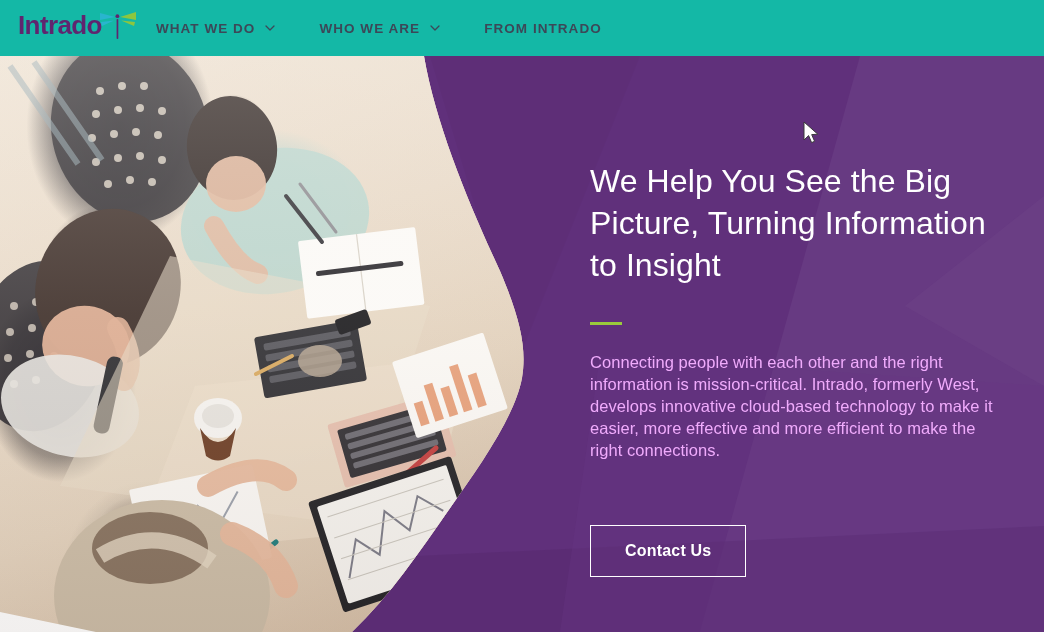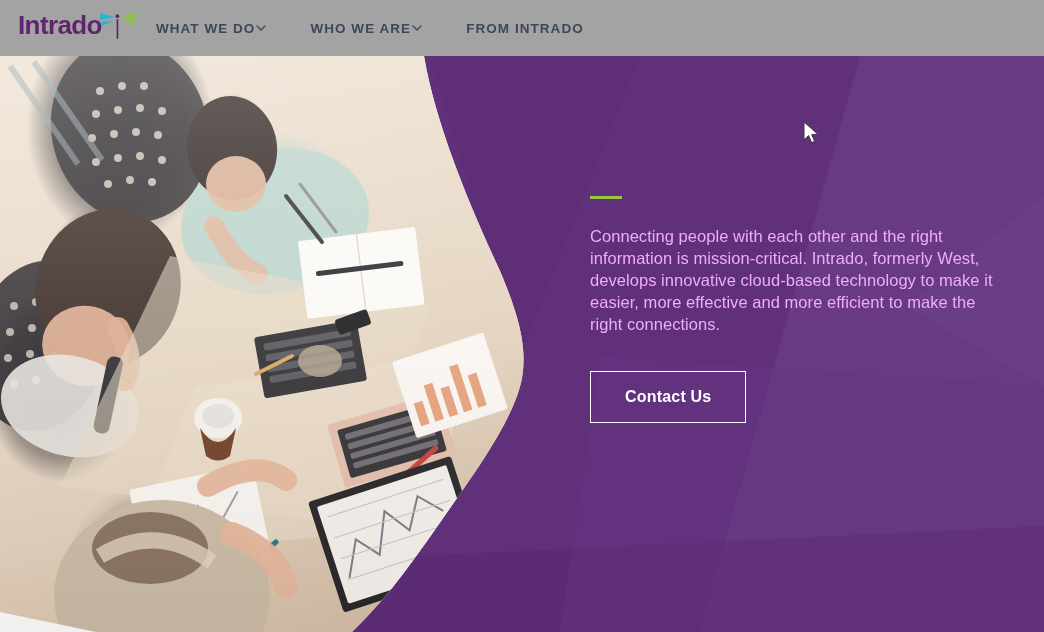--- a/index.html
+++ b/index.html
@@ -7,21 +7,21 @@
     width:1044px; height:632px;
     overflow:hidden;
     background:#ffffff;
     font-family:"Liberation Sans", sans-serif;
   }
 
   
   .header {
     position:absolute; top:0; left:0;
     width:1044px; height:56px;
-    background:#a3a3a3;
+    background:#14b8a6;
     display:flex; align-items:center;
     z-index:40;
   }
   .logo-wrap {
     display:flex; align-items:flex-start;
     margin-left:18px; margin-right:18px;
     height:40px;
   }
   .logo-text {
     font-size:26px; font-weight:bold;
@@ -30,21 +30,21 @@
     font-family:"Liberation Sans", sans-serif;
   }
   .dragonfly { width:40px; height:34px; margin-left:-4px; }
 
   .nav-main { display:flex; align-items:center; }
   .nav-item {
     font-size:13.5px; font-weight:600;
     color:#3C4858; letter-spacing:1.05px;
     text-transform:uppercase;
     margin-right:44px;
-    display:flex; align-items:center; gap:1px;
+    display:flex; align-items:center; gap:10px;
     cursor:pointer; white-space:nowrap;
   }
   .chev { display:inline-block; width:10px; height:10px; }
   .nav-right {
     margin-left:auto; display:flex; align-items:center;
     margin-right:22px;
   }
   .nav-right .nav-item { margin-right:0; margin-left:46px; }
   .icon-btn {
     margin-left:44px; cursor:pointer;
@@ -110,21 +110,21 @@
     background:#9ACA3C;
     margin:36px 0 26px 0;
   }
   .hero-body {
     font-size:16.5px; line-height:22px;
     color:#f0abfc; font-weight:400;
     letter-spacing:0.05px;
   }
   .cta {
     display:inline-block;
-    margin-top:36px;
+    margin-top:64px;
     padding:16px 34px;
     border:1px solid #ffffff;
     background:transparent;
     color:#ffffff;
     font-size:16px; font-weight:600;
     letter-spacing:0.2px;
     cursor:pointer;
     font-family:"Liberation Sans", sans-serif;
   }
 
@@ -327,20 +327,21 @@
         <path d="M232 478 q42 16 54 52" stroke="#e6b79b" stroke-width="24" fill="none" opacity="0.95" stroke-linecap="round"></path>
         <path d="M208 430 q50 -28 78 -6" stroke="#e6b79b" stroke-width="22" fill="none" opacity="0.95" stroke-linecap="round"></path>
 
         <polygon points="0,576 0,556 96,576" fill="#ffffff"></polygon>
       </svg>
     </div>
     <div class="tint"></div>
   </div>
 
   <div class="hero-content">
+    <h1 class="hero-title">We Help You See the Big Picture, Turning Information to Insight</h1>
     <div class="accent-rule"></div>
     <p class="hero-body">Connecting people with each other and the right information is mission-critical. Intrado, formerly West, develops innovative cloud-based technology to make it easier, more effective and more efficient to make the right connections.</p>
     <button class="cta">Contact Us</button>
   </div>
 </section>
 
 <svg class="cursor" width="18" height="26" viewBox="0 0 18 26">
   <path d="M1 1 L1 19 L5.6 14.6 L8.6 21.6 L11.6 20.3 L8.7 13.6 L14.8 13.2 Z" fill="#ffffff" stroke="#3a3a3a" stroke-width="1"></path>
 </svg>
 

